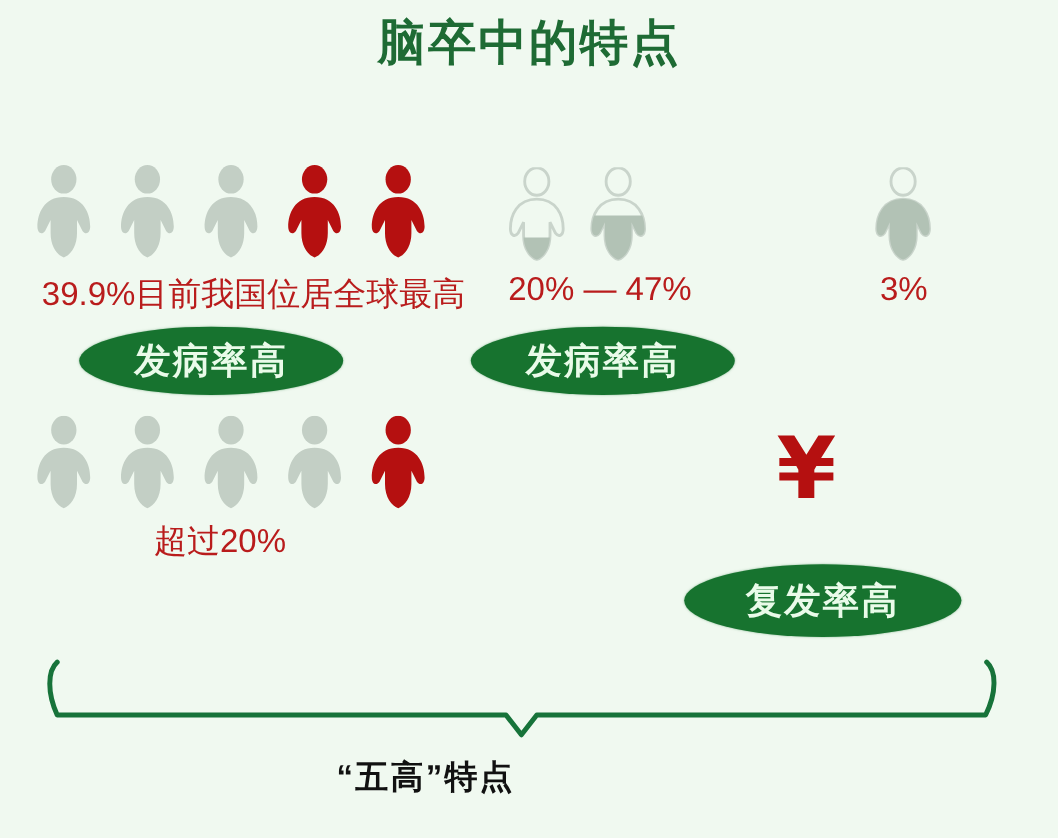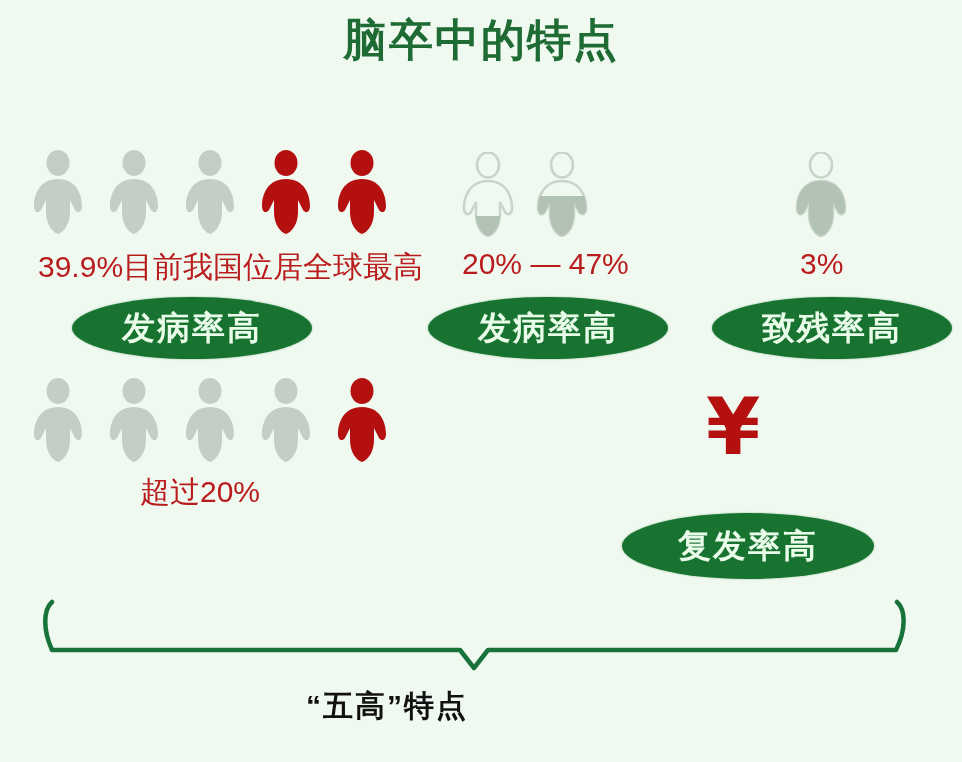--- a/index.html
+++ b/index.html
@@ -156,21 +156,20 @@
       <ellipse cx="26" cy="13" rx="11" ry="12.5" fill="none" stroke="#c9d4cb" stroke-width="2.6"></ellipse>
       <path d="M26 29 C8 29 2 44 2 56 C2 62 6 64 9 60 L14 50 L14 62 C14 74 20 82 26 84 C32 82 38 74 38 62 L38 50 L43 60 C46 64 50 62 50 56 C50 44 44 29 26 29 Z" fill="none" stroke="#c9d4cb" stroke-width="2.6"></path>
       <path d="M26 29 C8 29 2 44 2 56 C2 62 6 64 9 60 L14 50 L14 62 C14 74 20 82 26 84 C32 82 38 74 38 62 L38 50 L43 60 C46 64 50 62 50 56 C50 44 44 29 26 29 Z" fill="#b2c2b5" clip-path="url(#clip75)"></path>
     </svg>
   </div>
 
   <div class="caption" style="left:800px; top:247px;">3%</div>
 
   <div class="badge" style="left:72px; top:297px; width:240px; height:62px;">发病率高</div>
   <div class="badge" style="left:428px; top:297px; width:240px; height:62px;">发病率高</div>
-  <div class="badge" style="left:712px; top:297px; width:240px; height:62px;">致残率高</div>
 
   <div class="icon-row" style="left:32px; top:378px; gap:24px;">
     <svg class="person" width="52" height="85" viewBox="0 0 52 85">
       <ellipse cx="26" cy="13" rx="11.5" ry="13" fill="#c3cfc5"></ellipse>
       <path d="M26 29 C8 29 2 44 2 56 C2 62 6 64 9 60 L14 50 L14 62 C14 74 20 82 26 84 C32 82 38 74 38 62 L38 50 L43 60 C46 64 50 62 50 56 C50 44 44 29 26 29 Z" fill="#c3cfc5"></path>
     </svg>
     <svg class="person" width="52" height="85" viewBox="0 0 52 85">
       <ellipse cx="26" cy="13" rx="11.5" ry="13" fill="#c3cfc5"></ellipse>
       <path d="M26 29 C8 29 2 44 2 56 C2 62 6 64 9 60 L14 50 L14 62 C14 74 20 82 26 84 C32 82 38 74 38 62 L38 50 L43 60 C46 64 50 62 50 56 C50 44 44 29 26 29 Z" fill="#c3cfc5"></path>
     </svg>

